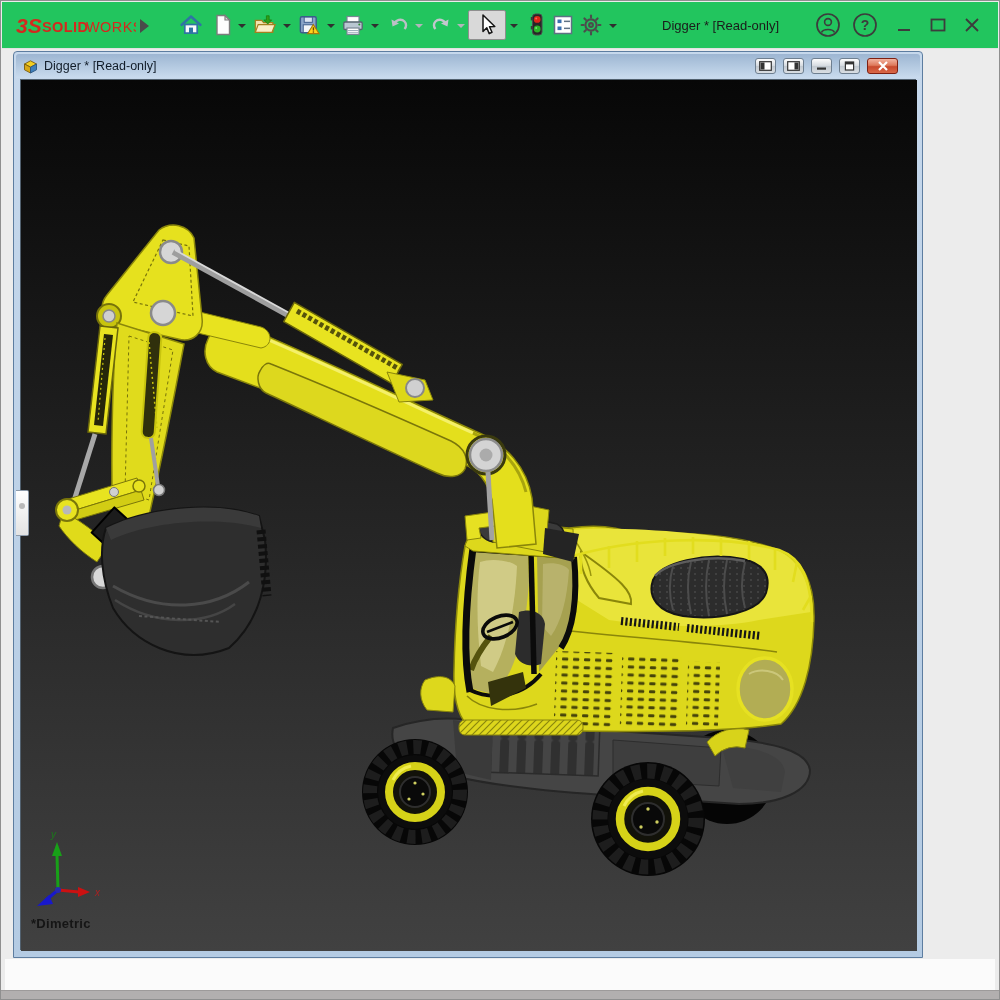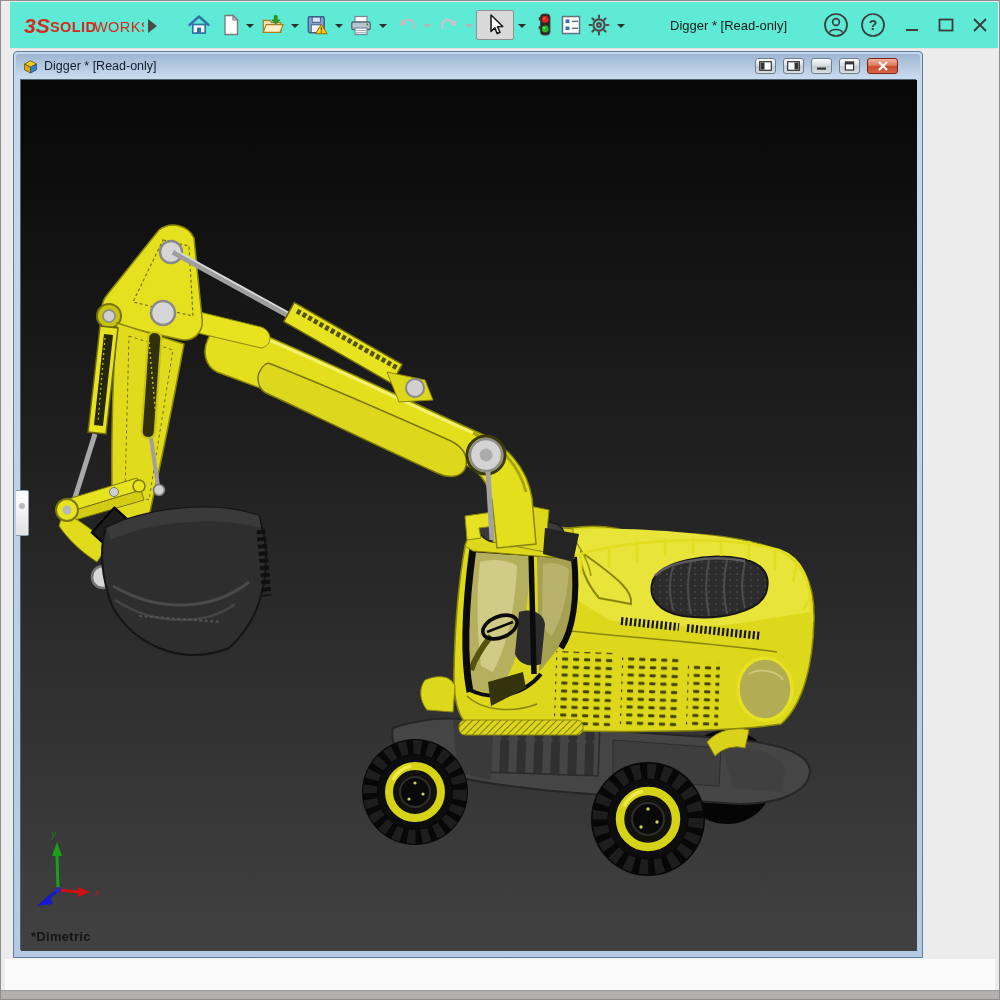--- a/index.html
+++ b/index.html
@@ -3,40 +3,40 @@
 <meta charset="utf-8">
 <style>
   html,body{margin:0;padding:0;background:#dcdcdc;}
   *{box-sizing:border-box;}
   .screen{
     position:relative;width:1000px;height:1000px;margin:0 auto;
     background:#ececec;border:1px solid #8f8f8f;overflow:hidden;
     font-family:"Liberation Sans", sans-serif;
   }
   
-  .toolbar{position:absolute;left:1px;top:1px;right:1px;height:47px;background:#5eead4;border-bottom:1px solid #e2e2e2;margin-left:8px;}
+  .toolbar{position:absolute;left:1px;top:1px;right:1px;height:47px;background:#22c55e;border-bottom:1px solid #e2e2e2;}
   .logo{position:absolute;left:14px;top:9px;width:120px;height:30px;}
   .flyout{position:absolute;left:138px;top:17px;width:0;height:0;border-left:9px solid #4a4a4a;border-top:7px solid transparent;border-bottom:7px solid transparent;}
   .tbtn{position:absolute;top:10px;width:26px;height:26px;display:flex;align-items:center;justify-content:center;border:1px solid transparent;border-radius:2px;}
   .tbtn.pressed{background:#d9d9d9;border:1px solid #8f8f8f;width:38px;height:30px;top:8px;}
   .drop{position:absolute;top:21px;width:10px;height:6px;display:flex;align-items:center;justify-content:center;}
   .drop i{display:block;width:0;height:0;border-left:4px solid transparent;border-right:4px solid transparent;border-top:4px solid #2f2f2f;}
   .drop.dim i{border-top-color:#b2b5ba;}
   .main-title{position:absolute;left:660px;top:16px;font-size:13px;color:#1b1b1b;white-space:nowrap;}
   .winctl{position:absolute;top:10px;width:28px;height:26px;display:flex;align-items:center;justify-content:center;}
   
   .docwin{position:absolute;left:12px;top:50px;width:910px;height:907px;background:linear-gradient(#c6d8ec,#b4cbe3);border:1px solid #5d7da0;border-radius:4px 4px 0 0;}
   .doc-titlebar{position:absolute;left:2px;top:2px;right:2px;height:24px;border-radius:3px 3px 0 0;background:linear-gradient(#9db6d2,#c9dbee);display:flex;align-items:center;padding-left:6px;}
   .doc-title{font-size:12.5px;color:#111c28;margin-left:5px;white-space:nowrap;}
   .doc-buttons{position:absolute;right:22px;top:4px;display:flex;gap:7px;}
   .dbtn{width:21px;height:16px;border:1px solid #6e7f90;border-radius:3px;background:linear-gradient(#fdfdfd,#d6dbe0 48%,#c3cad1 52%,#d9dee3);display:flex;align-items:center;justify-content:center;}
   .dbtn.close{width:31px;border:1px solid #7e2012;background:linear-gradient(#f2b3a0,#de7a5c 45%,#c84a2e 55%,#d96848);}
   .viewport{position:absolute;left:6px;top:27px;width:896px;height:871px;background:linear-gradient(#060606,#424242);border:1px solid #51606e;}
   .viewport svg.model{position:absolute;left:0;top:0;}
-  .view-label{position:absolute;left:10px;bottom:5px;font-size:13px;font-weight:bold;color:#151515;letter-spacing:.3px;}
+  .view-label{position:absolute;left:10px;bottom:18px;font-size:13px;font-weight:bold;color:#151515;letter-spacing:.3px;}
   .collapse-tab{position:absolute;left:2px;top:438px;width:13px;height:46px;background:linear-gradient(#ffffff,#e3e3e3);border:1px solid #8d9bab;border-left:none;border-radius:0 2px 2px 0;}
   .collapse-tab b{display:block;width:6px;height:6px;border-radius:50%;background:#b9b9b9;margin:12px auto 0;}
   
   .band-white{position:absolute;left:4px;right:4px;top:958px;height:31px;background:#fbfbfb;}
   .band-gray{position:absolute;left:0;right:0;top:989px;height:11px;background:#b2afaf;border-top:1px solid #9d9a9a;}
   svg{display:block;}
 </style>
 </head>
 <body>
 

